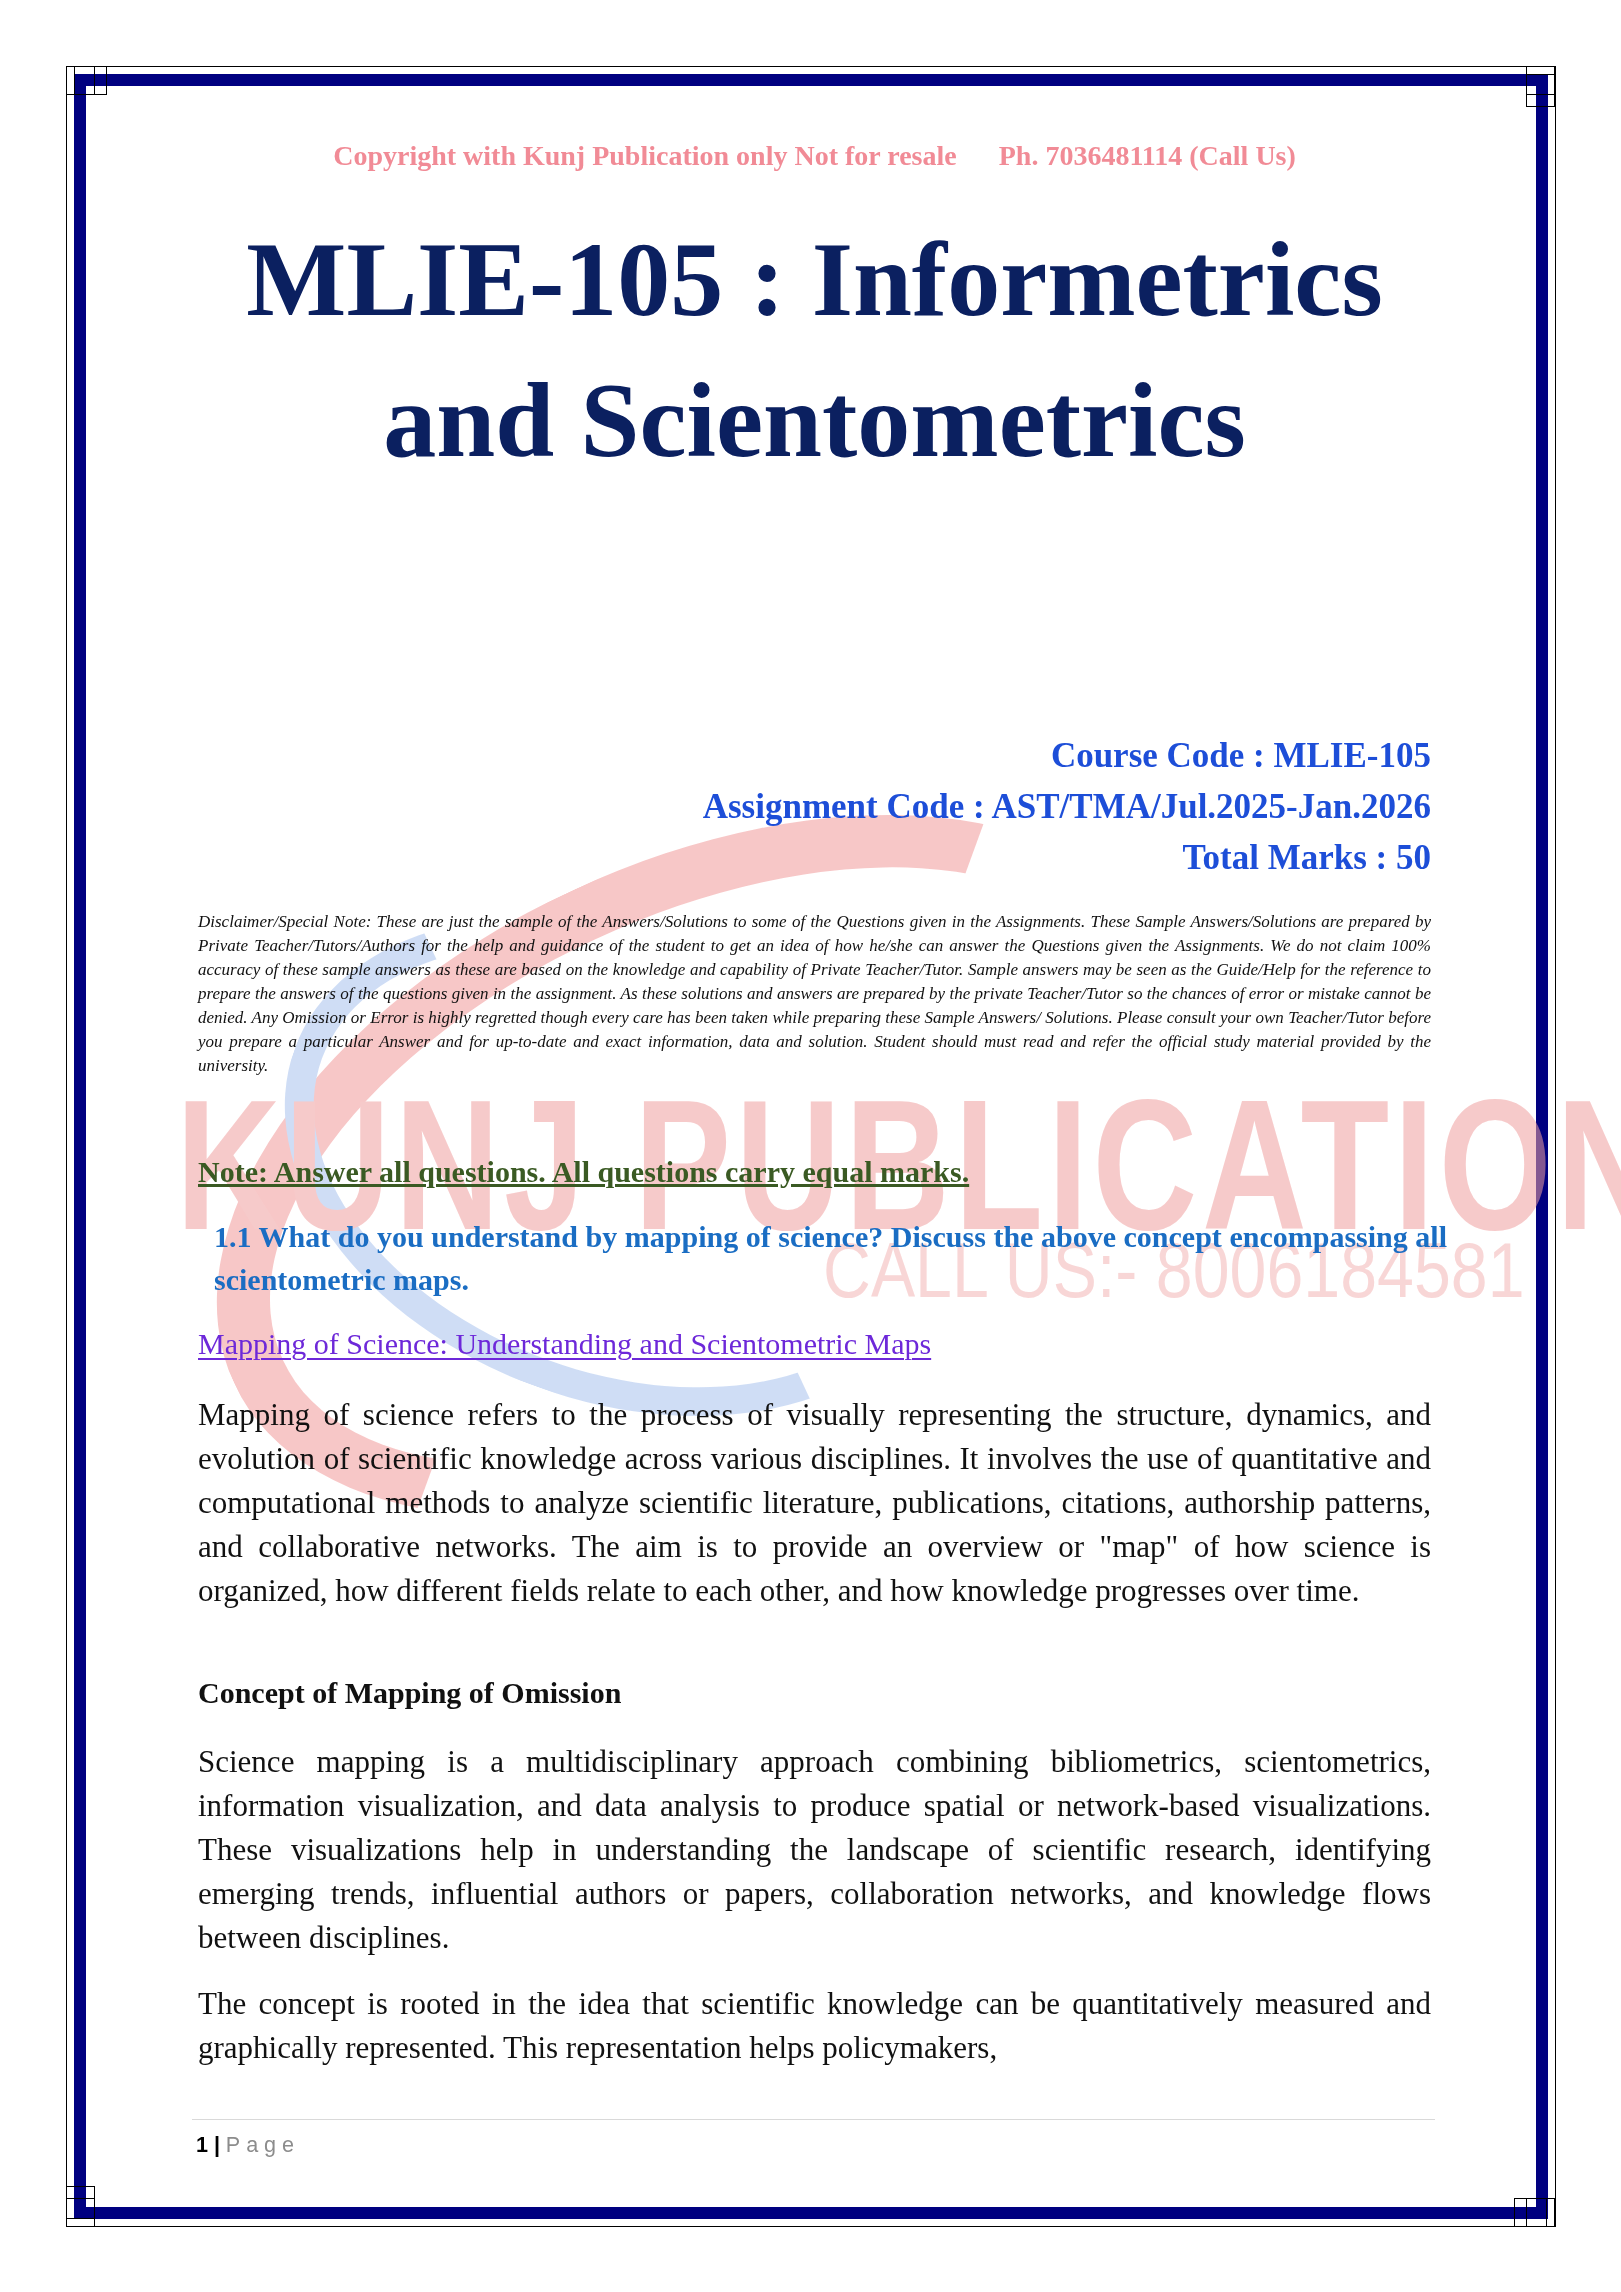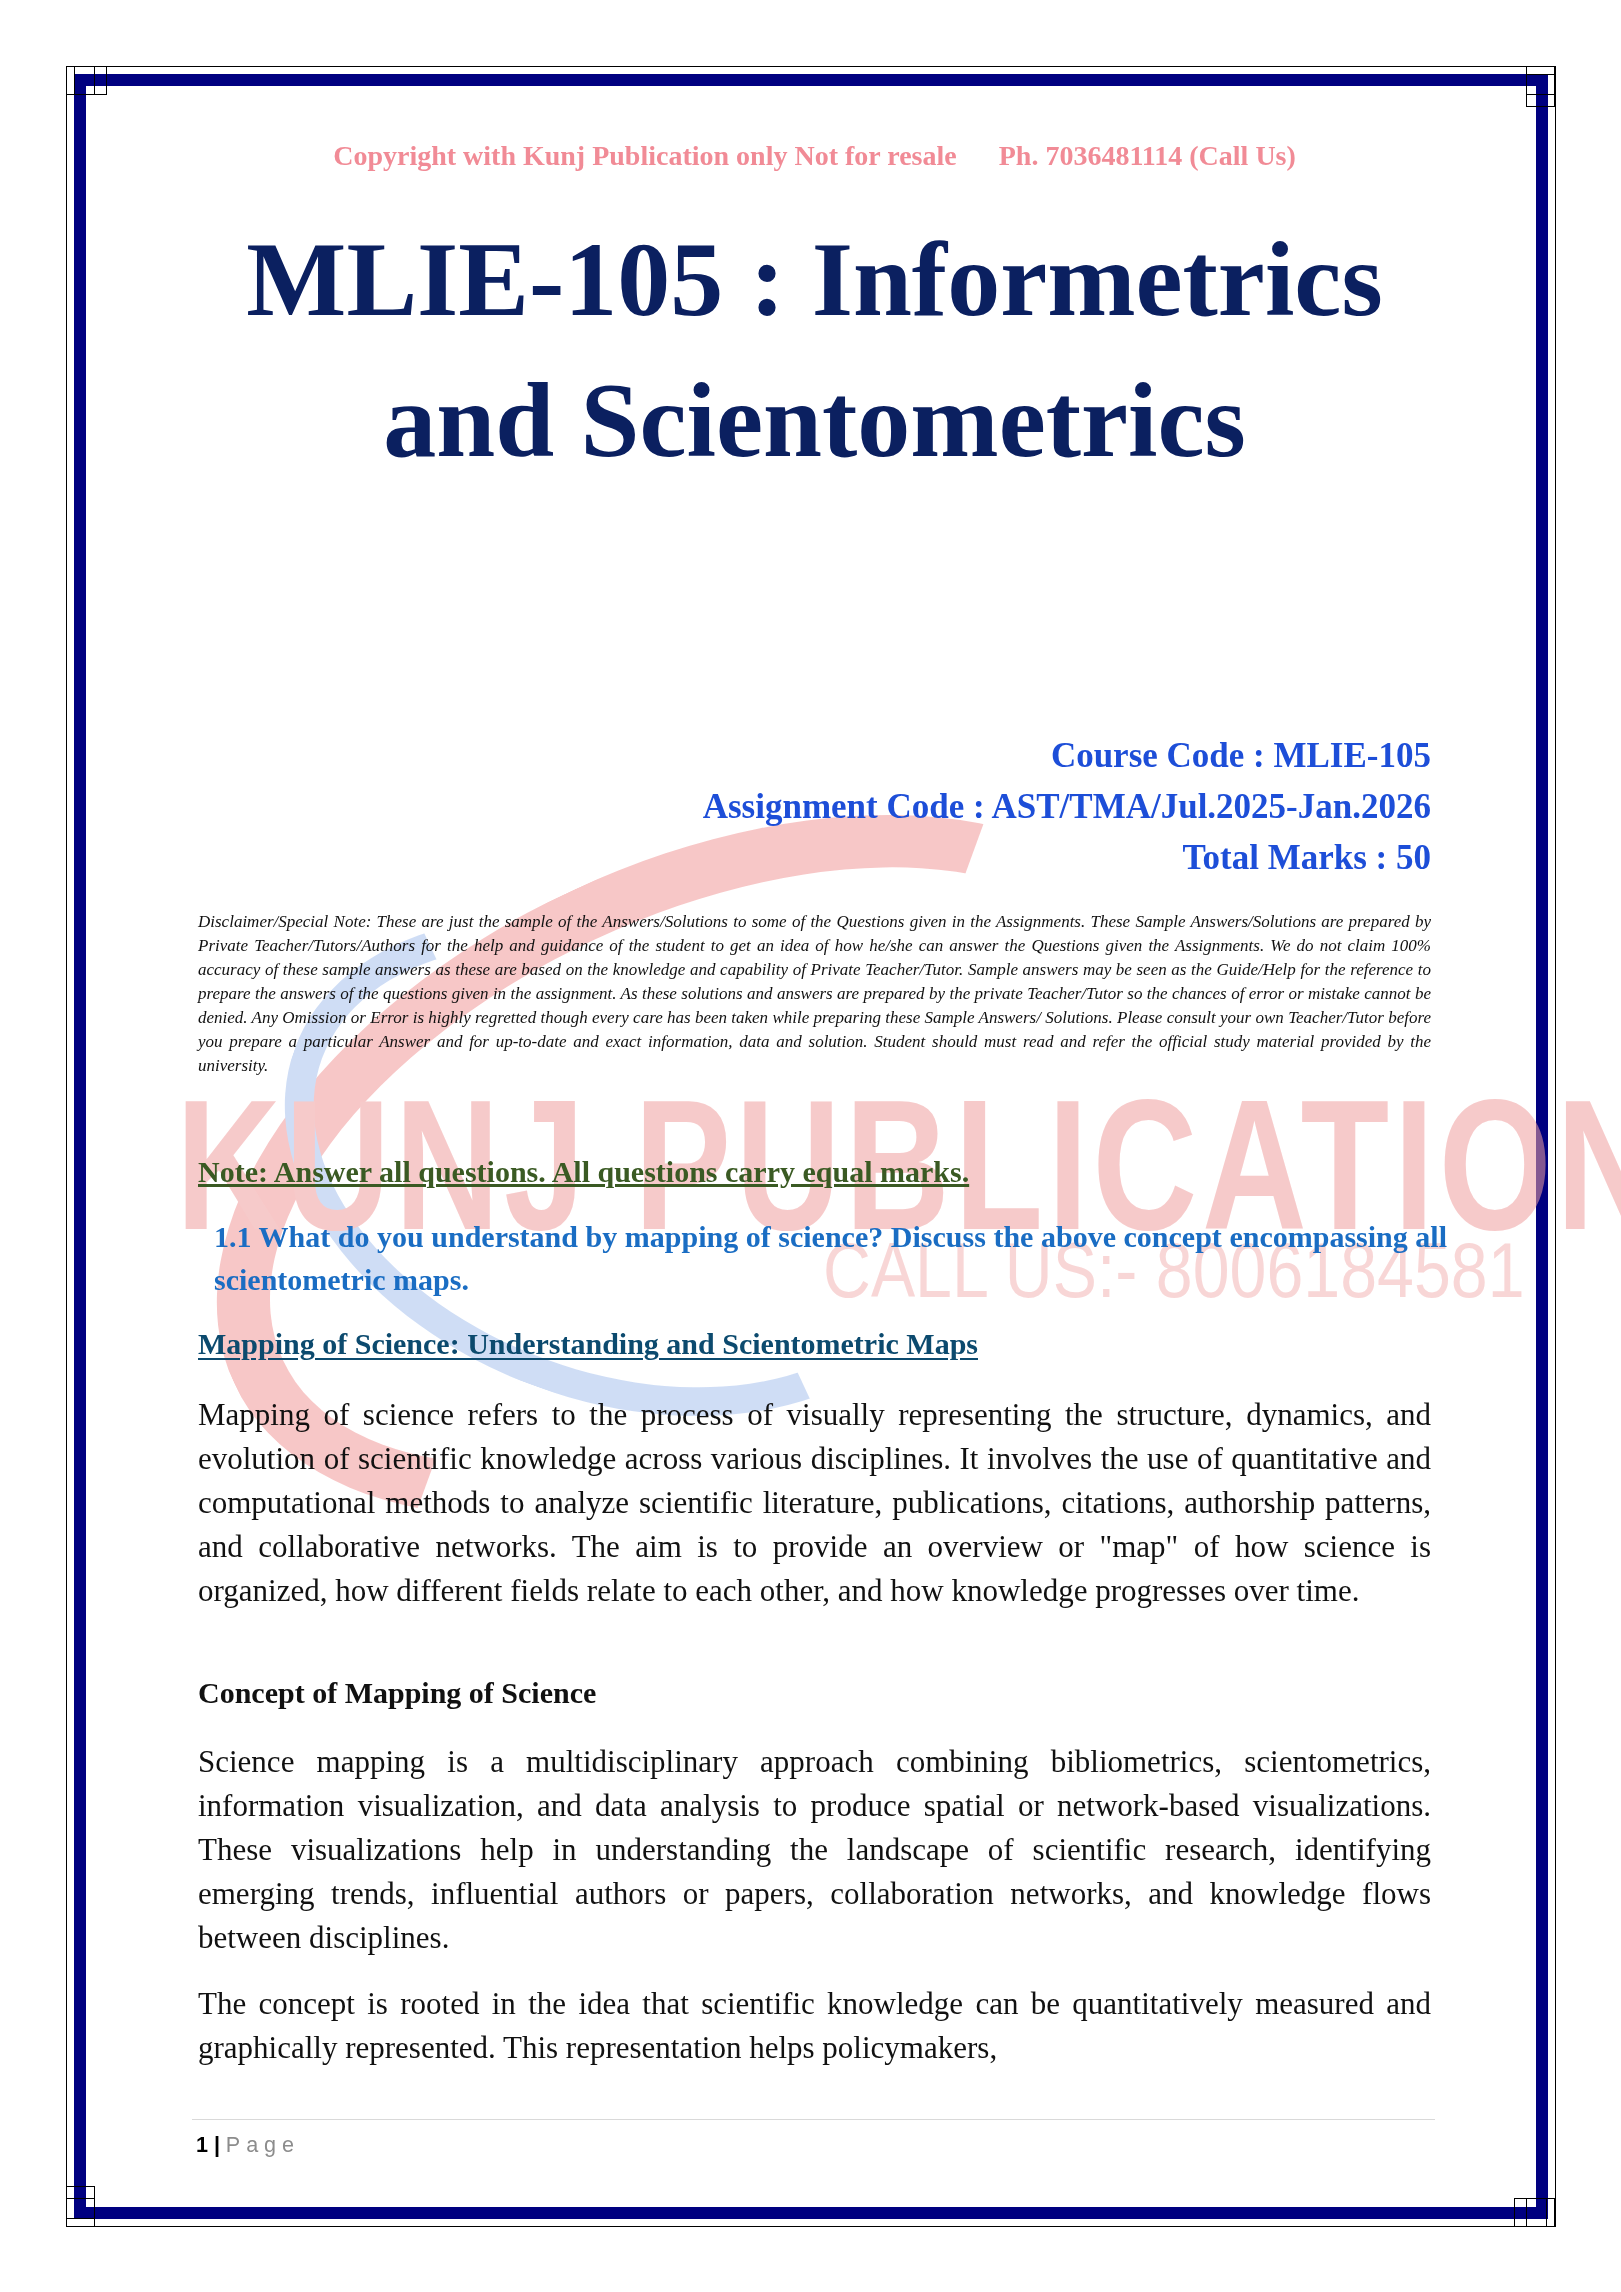--- a/index.html
+++ b/index.html
@@ -21,21 +21,21 @@
     .wm-text { position: absolute; left: 29px; top: 235px; font-family: "Liberation Sans", sans-serif; font-weight: bold; font-size: 186px; letter-spacing: 5.9px; color: #f0a0a0; transform: scaleX(0.78); transform-origin: left; white-space: nowrap; }
     .wm-call { position: absolute; left: 676px; top: 402px; font-family: "Liberation Sans", sans-serif; font-size: 78px; color: #f3b6b6; transform: scaleX(0.85); transform-origin: left; white-space: nowrap; }
 
     .content { position: absolute; left: 198px; top: 0; width: 1233px; }
     .copyright { position: absolute; top: 140px; left: 0; width: 1233px; text-align: center; font-weight: bold; font-size: 28px; color: #f18b96; white-space: pre; }
     .title { position: absolute; top: 209px; left: 0; width: 1233px; text-align: center; font-weight: bold; font-size: 106px; line-height: 141px; color: #0b2060; }
     .meta { position: absolute; top: 730px; left: 0; width: 1233px; text-align: right; font-weight: bold; font-size: 35px; line-height: 51px; color: #1d4ed8; }
     .disclaimer { position: absolute; top: 910px; left: 0; width: 1233px; font-style: italic; font-size: 17px; line-height: 24px; text-align: justify; color: #111; }
     .note { position: absolute; top: 1155px; left: 0; width: 1233px; font-weight: bold; font-size: 30px; color: #3a5a23; text-decoration: underline; }
     .question { position: absolute; top: 1215px; left: 0; width: 1233px; font-weight: bold; font-size: 30px; line-height: 43px; color: #1a6dc3; text-align: justify; margin-left: 16px; }
-    .section-heading { position: absolute; top: 1327px; left: 0; font-weight: bold; font-size: 30px; color: #0c4a6e; text-decoration: underline; text-decoration-thickness: 2px; text-underline-offset: 3.9px; text-align: center; }
+    .section-heading { position: absolute; top: 1327px; left: 0; font-weight: normal; font-size: 30px; color: #6d28d9; text-decoration: underline; text-decoration-thickness: 2px; text-underline-offset: 3.9px; text-align: center; }
     .para { position: absolute; left: 0; width: 1233px; font-size: 31px; line-height: 44px; text-align: justify; color: #111; }
     .p1 { top: 1393px; }
     .subheading { position: absolute; top: 1676px; left: 0; font-weight: bold; font-size: 30px; color: #111; }
     .p2 { top: 1740px; }
     .p3 { top: 1982px; }
 
     .footer-rule { position: absolute; top: 2119px; left: 192px; width: 1243px; height: 1px; background: #d9d9d9; }
     .footer { position: absolute; top: 2132px; left: 196px; font-family: "Liberation Sans", sans-serif; font-size: 21.6px; color: #000; }
     .footer .num { font-weight: bold; }
     .footer .sep { font-weight: bold; margin: 0 5.9px; }
@@ -79,21 +79,21 @@
   <div class="disclaimer">Disclaimer/Special Note: These are just the sample of the Answers/Solutions to some of the Questions given in the Assignments. These Sample Answers/Solutions are prepared by Private Teacher/Tutors/Authors for the help and guidance of the student to get an idea of how he/she can answer the Questions given the Assignments. We do not claim 100% accuracy of these sample answers as these are based on the knowledge and capability of Private Teacher/Tutor. Sample answers may be seen as the Guide/Help for the reference to prepare the answers of the questions given in the assignment. As these solutions and answers are prepared by the private Teacher/Tutor so the chances of error or mistake cannot be denied. Any Omission or Error is highly regretted though every care has been taken while preparing these Sample Answers/ Solutions. Please consult your own Teacher/Tutor before you prepare a particular Answer and for up-to-date and exact information, data and solution. Student should must read and refer the official study material provided by the university.</div>
 
   <div class="note">Note: Answer all questions. All questions carry equal marks.</div>
 
   <div class="question">1.1 What do you understand by mapping of science? Discuss the above concept encompassing all scientometric maps.</div>
 
   <div class="section-heading">Mapping of Science: Understanding and Scientometric Maps</div>
 
   <div class="para p1">Mapping of science refers to the process of visually representing the structure, dynamics, and evolution of scientific knowledge across various disciplines. It involves the use of quantitative and computational methods to analyze scientific literature, publications, citations, authorship patterns, and collaborative networks. The aim is to provide an overview or "map" of how science is organized, how different fields relate to each other, and how knowledge progresses over time.</div>
 
-  <div class="subheading">Concept of Mapping of Science</div>
+  <div class="subheading">Concept of Mapping of Omission</div>
 
   <div class="para p2">Science mapping is a multidisciplinary approach combining bibliometrics, scientometrics, information visualization, and data analysis to produce spatial or network-based visualizations. These visualizations help in understanding the landscape of scientific research, identifying emerging trends, influential authors or papers, collaboration networks, and knowledge flows between disciplines.</div>
 
   <div class="para p3">The concept is rooted in the idea that scientific knowledge can be quantitatively measured and graphically represented. This representation helps policymakers,</div>
 </div>
 
 <div class="footer-rule"></div>
 <div class="footer">
   <span class="num">1</span><span class="sep">|</span><span class="page">Page</span>
 </div>

